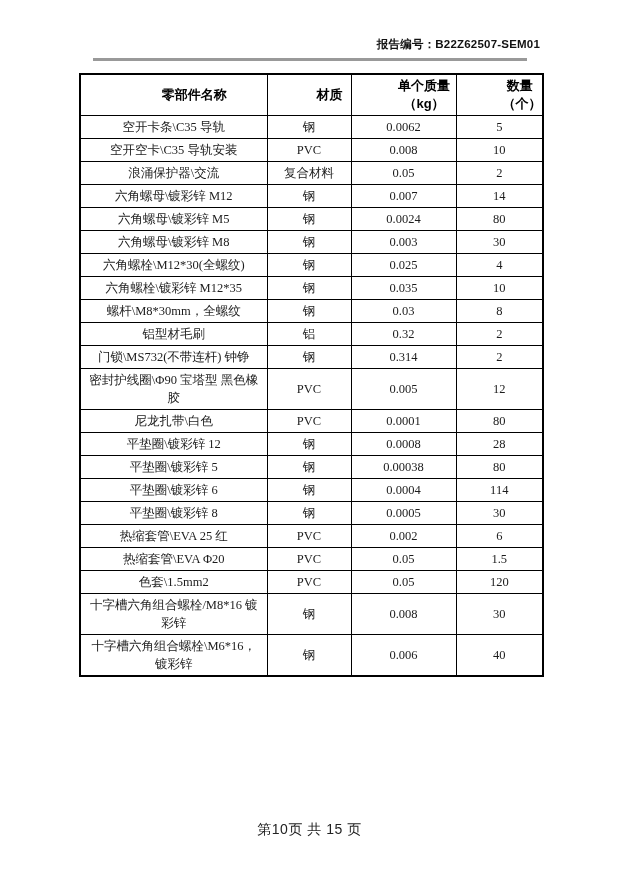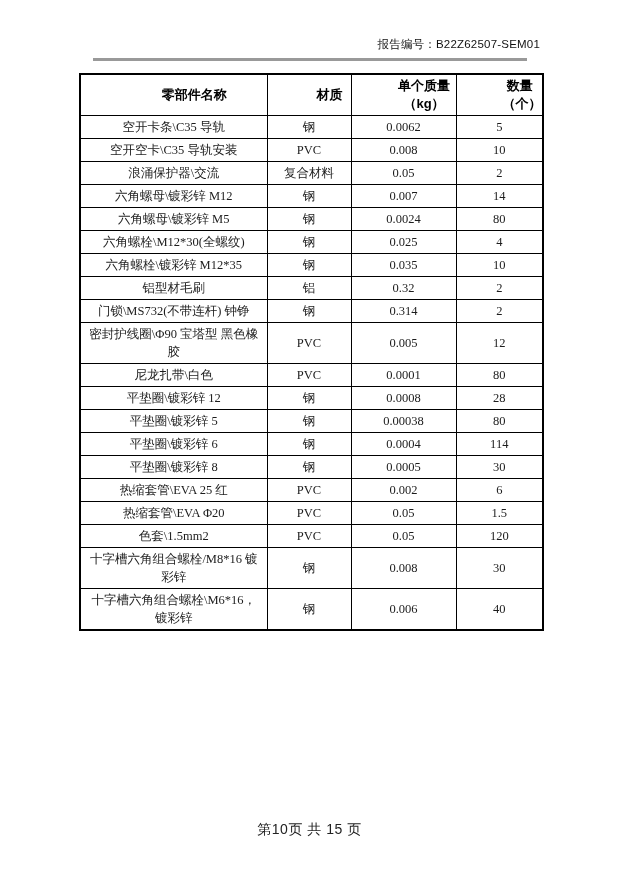--- a/index.html
+++ b/index.html
@@ -13,21 +13,21 @@
   }
   .page {
     position: absolute; inset: 0;
     background: #ffffff;
   }
   .report-header {
     position: absolute;
     top: 37px;
     right: 79px;
     font-family: "Liberation Sans", "DejaVu Sans", sans-serif;
-    font-weight: normal;
+    font-weight: bold;
     font-size: 11.5px;
     letter-spacing: 0.2px;
     color: #111;
     white-space: nowrap;
   }
   .header-rule {
     position: absolute;
     top: 58px;
     left: 93px;
     width: 434px;
@@ -131,30 +131,42 @@
           <td>0.007</td>
           <td>14</td>
         </tr>
         <tr>
           <td>六角螺母\镀彩锌 M5</td>
           <td>钢</td>
           <td>0.0024</td>
           <td>80</td>
         </tr>
         <tr>
+          <td>六角螺母\镀彩锌 M8</td>
+          <td>钢</td>
+          <td>0.003</td>
+          <td>30</td>
+        </tr>
+        <tr>
           <td>六角螺栓\M12*30(全螺纹)</td>
           <td>钢</td>
           <td>0.025</td>
           <td>4</td>
         </tr>
         <tr>
           <td>六角螺栓\镀彩锌 M12*35</td>
           <td>钢</td>
           <td>0.035</td>
           <td>10</td>
+        </tr>
+        <tr>
+          <td>螺杆\M8*30mm，全螺纹</td>
+          <td>钢</td>
+          <td>0.03</td>
+          <td>8</td>
         </tr>
         <tr>
           <td>铝型材毛刷</td>
           <td>铝</td>
           <td>0.32</td>
           <td>2</td>
         </tr>
         <tr>
           <td>门锁\MS732(不带连杆) 钟铮</td>
           <td>钢</td>

